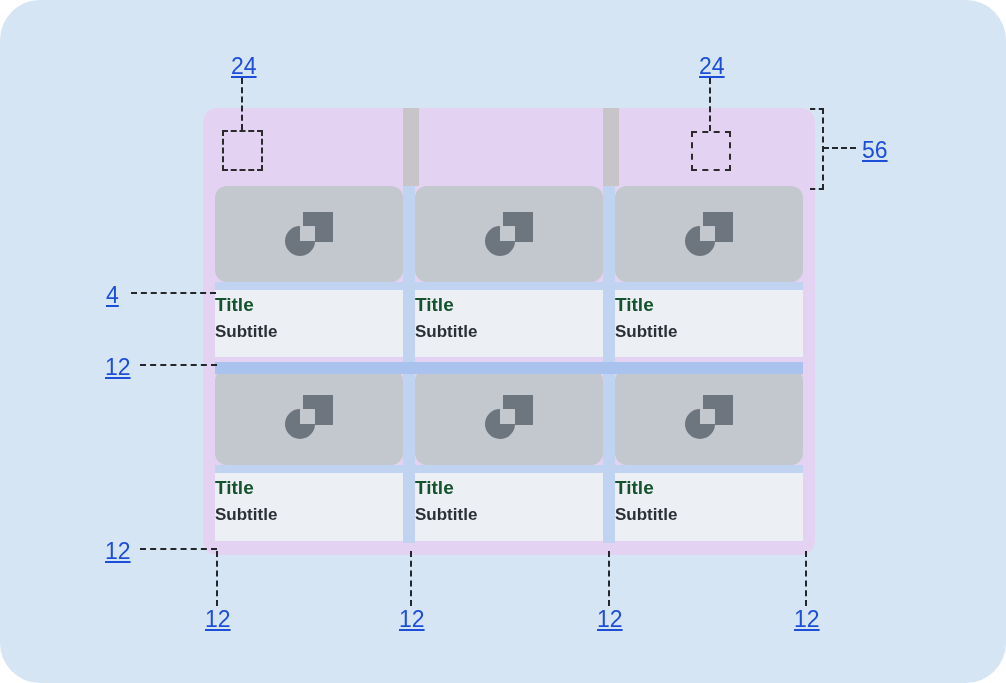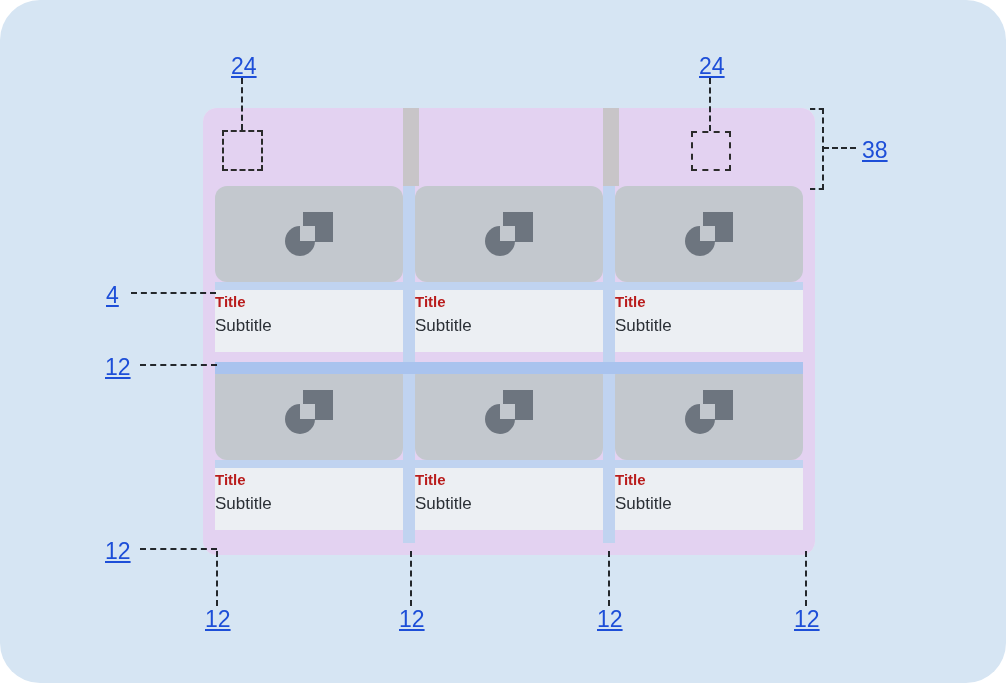--- a/index.html
+++ b/index.html
@@ -164,28 +164,28 @@
   .gap4 {
     height: 8px;
     background: #c0d3f0;
   }
 
   .cardtext {
     background: #eceff3;
     padding: 2px 0 14px 0;
   }
   .card-title {
-    font-size: 15px;
+    font-size: 19px;
     font-weight: 700;
-    color: #b91c1c;
+    color: #14532d;
     line-height: 1.35;
   }
   .card-subtitle {
     font-size: 17px;
-    font-weight: 400;
+    font-weight: 700;
     color: #2b3036;
     line-height: 1.4;
     margin-top: 2px;
   }
 
   
   .col-gutter {
     position: absolute;
     top: 78px;
     width: 12px;
@@ -349,21 +349,21 @@
   <div class="dashbox" style="left:691px; top:131px; width:36px; height:36px;"></div>
 
   <div class="dline-v" style="left:241px; top:78px; height:52px;"></div>
   <div class="ann-label" style="left:231px; top:53px;">24</div>
 
   <div class="dline-v" style="left:709px; top:78px; height:53px;"></div>
   <div class="ann-label" style="left:699px; top:53px;">24</div>
 
   <div class="bracket" style="left:810px; top:108px; width:12px; height:78px;"></div>
   <div class="dline-h" style="left:823px; top:147px; width:33px;"></div>
-  <div class="ann-label" style="left:862px; top:137px;">38</div>
+  <div class="ann-label" style="left:862px; top:137px;">56</div>
 
   <div class="dline-h" style="left:131px; top:292px; width:85px;"></div>
   <div class="ann-label" style="left:106px; top:282px;">4</div>
 
   <div class="dline-h" style="left:140px; top:364px; width:77px;"></div>
   <div class="ann-label" style="left:105px; top:354px;">12</div>
 
   <div class="dline-h" style="left:140px; top:548px; width:77px;"></div>
   <div class="ann-label" style="left:105px; top:538px;">12</div>
 

